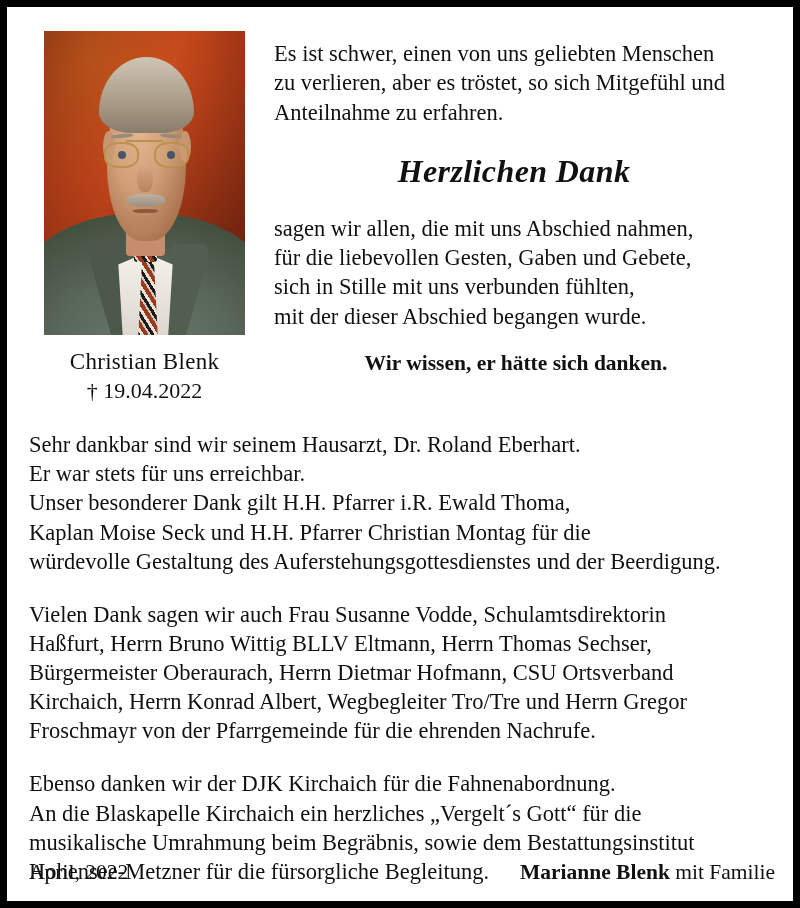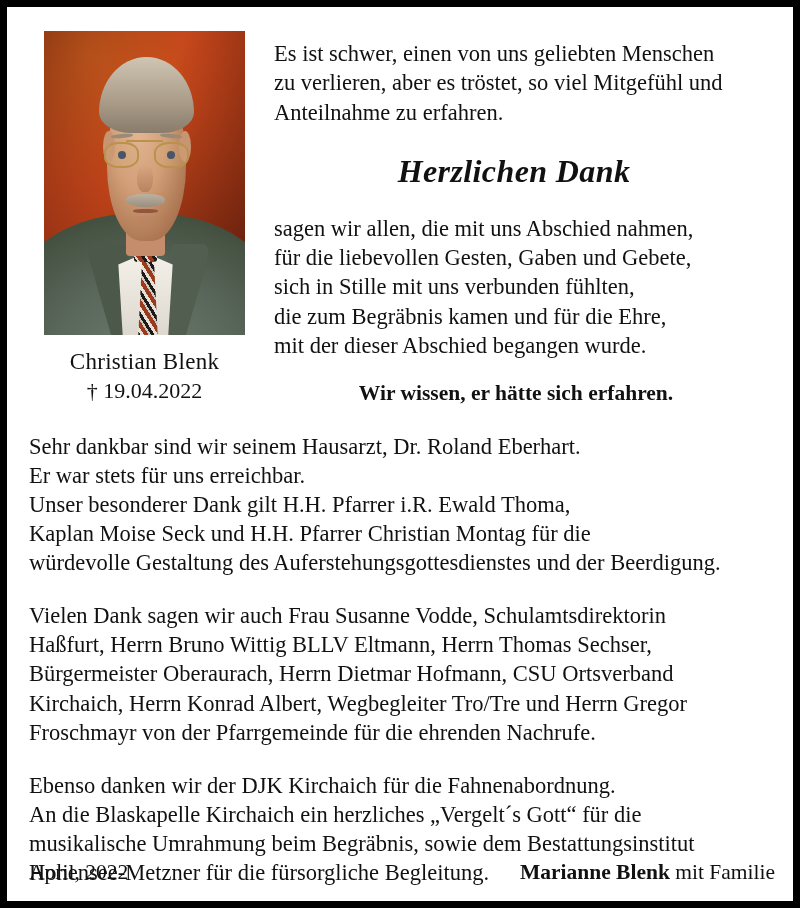--- a/index.html
+++ b/index.html
@@ -384,35 +384,34 @@
 
         <div class="caption">
           <div class="caption-name">Christian Blenk</div>
           <div class="caption-date">† 19.04.2022</div>
         </div>
       </div>
 
       <div class="intro-column">
         <div class="intro-text">
           <span class="ln">Es ist schwer, einen von uns geliebten Menschen</span>
-          <span class="ln">zu verlieren, aber es tröstet, so viel Mitgefühl und</span>
+          <span class="ln">zu verlieren, aber es tröstet, so sich Mitgefühl und</span>
           <span class="ln">Anteilnahme zu erfahren.</span>
         </div>
 
         <div class="headline">Herzlichen Dank</div>
 
         <div class="middle-text">
           <span class="ln">sagen wir allen, die mit uns Abschied nahmen,</span>
           <span class="ln">für die liebevollen Gesten, Gaben und Gebete,</span>
           <span class="ln">sich in Stille mit uns verbunden fühlten,</span>
-          <span class="ln">die zum Begräbnis kamen und für die Ehre,</span>
           <span class="ln">mit der dieser Abschied begangen wurde.</span>
         </div>
 
-        <div class="closing-line">Wir wissen, er hätte sich erfahren.</div>
+        <div class="closing-line">Wir wissen, er hätte sich danken.</div>
       </div>
     </div>
 
     <div class="body-block">
 
       <p class="para">
         <span class="ln">Sehr dankbar sind wir seinem Hausarzt, Dr. Roland Eberhart.</span>
         <span class="ln">Er war stets für uns erreichbar.</span>
         <span class="ln">Unser besonderer Dank gilt H.H. Pfarrer i.R. Ewald Thoma,</span>
         <span class="ln">Kaplan Moise Seck und H.H. Pfarrer Christian Montag für die</span>

